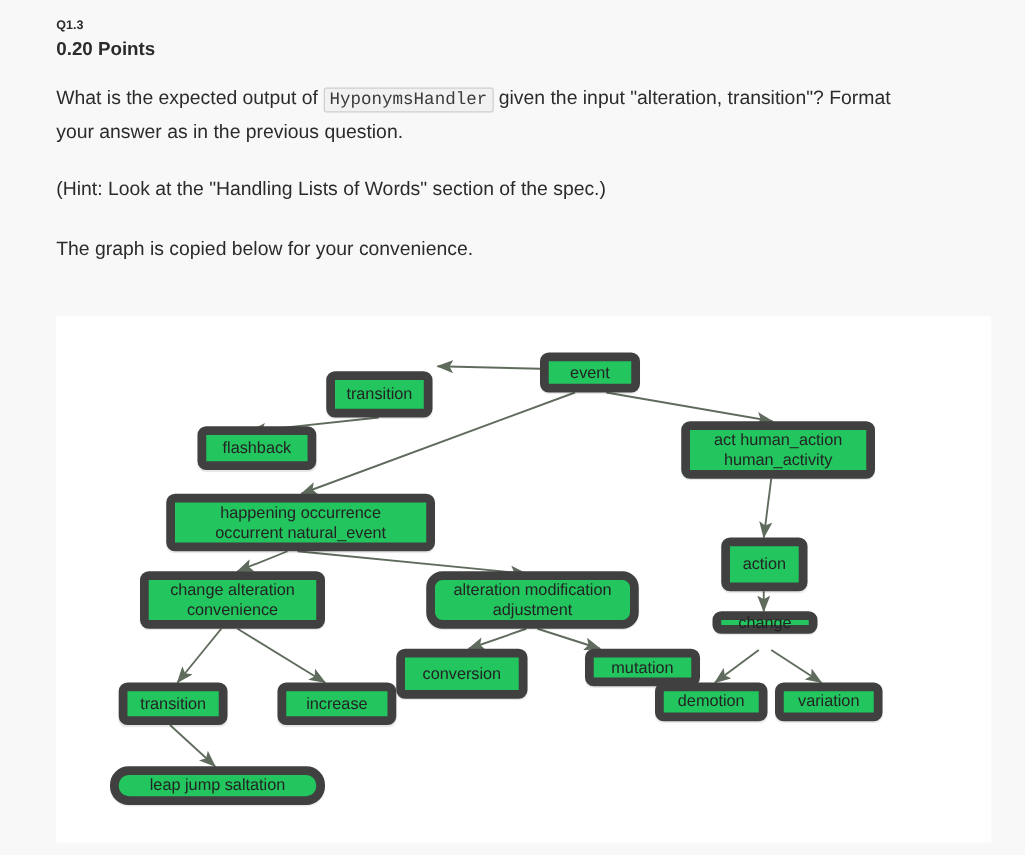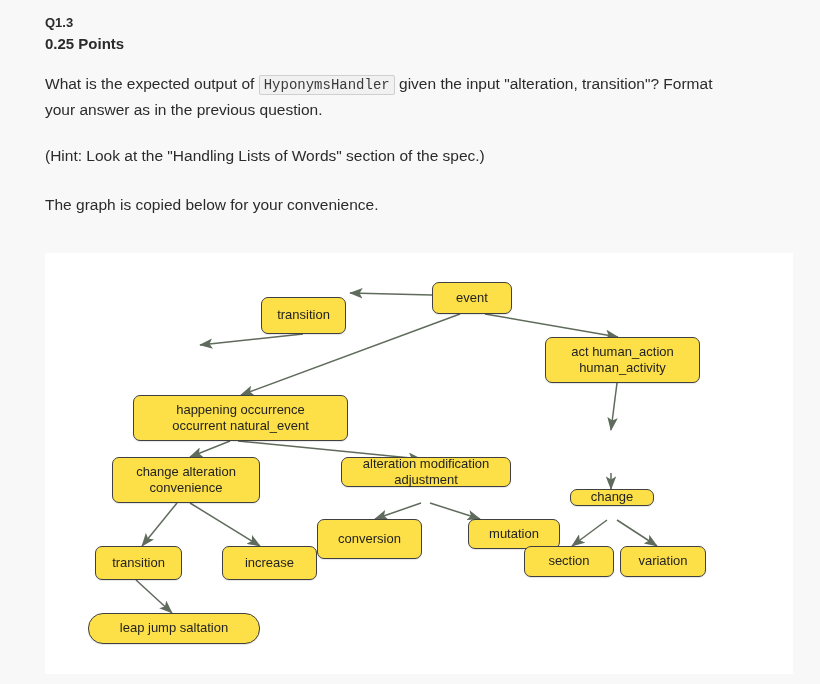--- a/index.html
+++ b/index.html
@@ -14,21 +14,21 @@
     font-family: "Liberation Sans", sans-serif;
     color: #2c2c2c;
     overflow: hidden;
   }
 
   .question-wrap {
     padding: 14px 40px 0 45px;
   }
 
   .q-number {
-    font-size: 13px;
+    font-size: 10px;
     font-weight: bold;
     line-height: 1.45;
     color: #2b2b2b;
     margin: 0;
   }
   .q-points {
     font-size: 15px;
     font-weight: bold;
     line-height: 1.45;
     color: #2b2b2b;
@@ -78,43 +78,43 @@
   .edges-layer {
     position: absolute;
     left: 0; top: 0;
     width: 748px;
     height: 421px;
   }
 
   .gnode {
     position: absolute;
     box-sizing: border-box;
-    background: #fde047;
-    border: 1px solid #404040;
+    background: #22c55e;
+    border: 7px solid #404040;
     border-radius: 7px;
     display: flex;
     align-items: center;
     justify-content: center;
     text-align: center;
     font-family: "Liberation Sans", sans-serif;
     font-size: 13px;
     line-height: 1.24;
     color: #232323;
     box-shadow: 0 1px 1px rgba(0,0,0,0.10);
     z-index: 2;
     padding: 2px 10px;
   }
   .gnode .nlabel { white-space: pre-line; display: block; }
 </style>
 </head>
 <body>
 
 <div class="question-wrap">
   <div class="q-number">Q1.3</div>
-  <div class="q-points">0.25 Points</div>
+  <div class="q-points">0.20 Points</div>
 
   <p class="q-body"><span>What is the expected output of </span><code class="inline-code">HyponymsHandler</code><span> given the input "alteration, transition"? Format your answer as in the previous question.</span></p>
 
   <p class="q-body hint">(Hint: Look at the "Handling Lists of Words" section of the spec.)</p>
 
   <p class="q-body note">The graph is copied below for your convenience.</p>
 </div>
 
 <div class="graph-panel">
   <div class="graph-stage" id="graph-stage">
@@ -141,53 +141,59 @@
           <path d="M 572,267 L 612,293" fill="none" stroke="#5f6b5c" stroke-width="1.5" marker-end="url(#arrowhead)"></path>
           <path d="M 91,327 L 127,360" fill="none" stroke="#5f6b5c" stroke-width="1.5" marker-end="url(#arrowhead)"></path>
         </g>
     </svg>
   <div class="gnode" style="left: 387px; top: 29px; width: 80px; height: 32px;">
         <span class="nlabel">event</span>
       </div>
       <div class="gnode" style="left: 216px; top: 44px; width: 85px; height: 37px;">
         <span class="nlabel">transition</span>
       </div>
+      <div class="gnode" style="left: 113px; top: 88px; width: 95px; height: 35px;">
+        <span class="nlabel">flashback</span>
+      </div>
       <div class="gnode" style="left: 500px; top: 84px; width: 155px; height: 46px;">
         <span class="nlabel">act human_action
 human_activity</span>
       </div>
       <div class="gnode" style="left: 88px; top: 142px; width: 215px; height: 46px;">
         <span class="nlabel">happening occurrence
 occurrent natural_event</span>
       </div>
+      <div class="gnode" style="left: 532px; top: 177px; width: 69px; height: 43px;">
+        <span class="nlabel">action</span>
+      </div>
       <div class="gnode" style="left: 67px; top: 204px; width: 148px; height: 46px;">
         <span class="nlabel">change alteration
 convenience</span>
       </div>
-      <div class="gnode" style="left: 296px; top: 204px; width: 170px; height: 30px;">
+      <div class="gnode" style="left: 296px; top: 204px; width: 170px; height: 46px; border-radius: 13px;">
         <span class="nlabel">alteration modification
 adjustment</span>
       </div>
       <div class="gnode" style="left: 525px; top: 236px; width: 84px; height: 17px;">
         <span class="nlabel">change</span>
       </div>
       <div class="gnode" style="left: 272px; top: 266px; width: 105px; height: 40px;">
         <span class="nlabel">conversion</span>
       </div>
       <div class="gnode" style="left: 394px; top: 266px; width: 92px; height: 30px; margin-left: 29px;">
         <span class="nlabel">mutation</span>
       </div>
       <div class="gnode" style="left: 50px; top: 293px; width: 87px; height: 34px;">
         <span class="nlabel">transition</span>
       </div>
       <div class="gnode" style="left: 177px; top: 293px; width: 95px; height: 34px;">
         <span class="nlabel">increase</span>
       </div>
       <div class="gnode" style="left: 479px; top: 293px; width: 90px; height: 31px;">
-        <span class="nlabel">section</span>
+        <span class="nlabel">demotion</span>
       </div>
       <div class="gnode" style="left: 575px; top: 293px; width: 86px; height: 31px;">
         <span class="nlabel">variation</span>
       </div>
       <div class="gnode" style="left: 43px; top: 360px; width: 172px; height: 31px; border-radius: 15px;">
         <span class="nlabel">leap jump saltation</span>
       </div>
     </div>
 </div>
 

